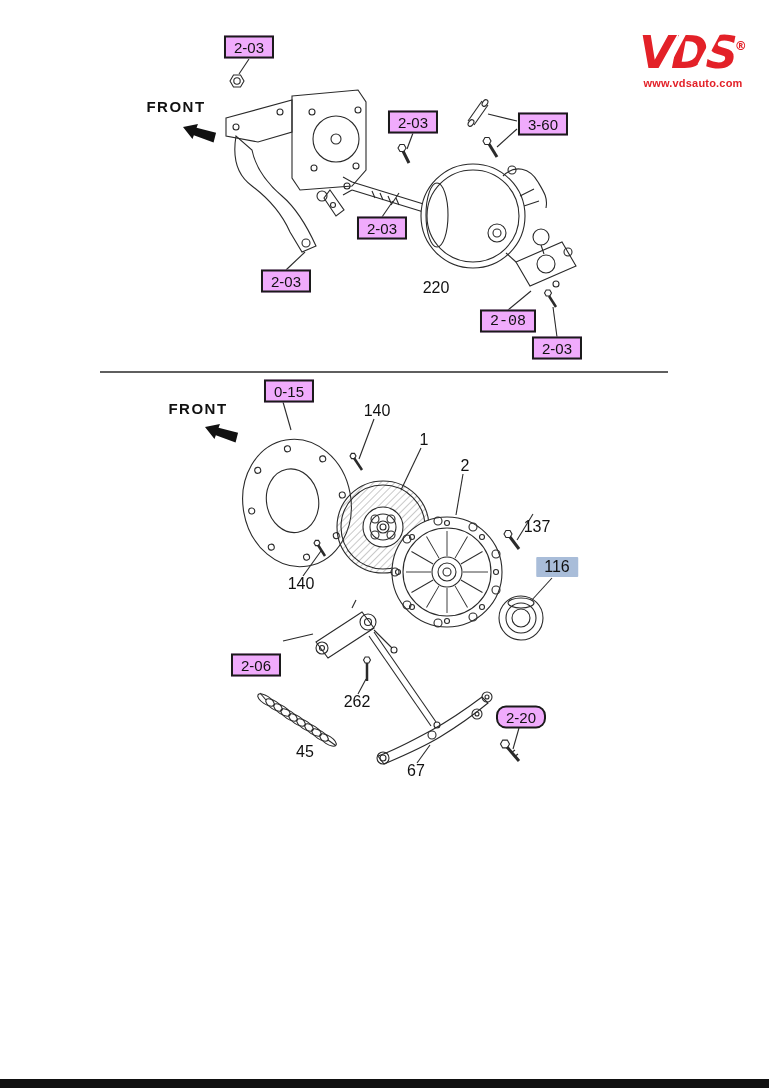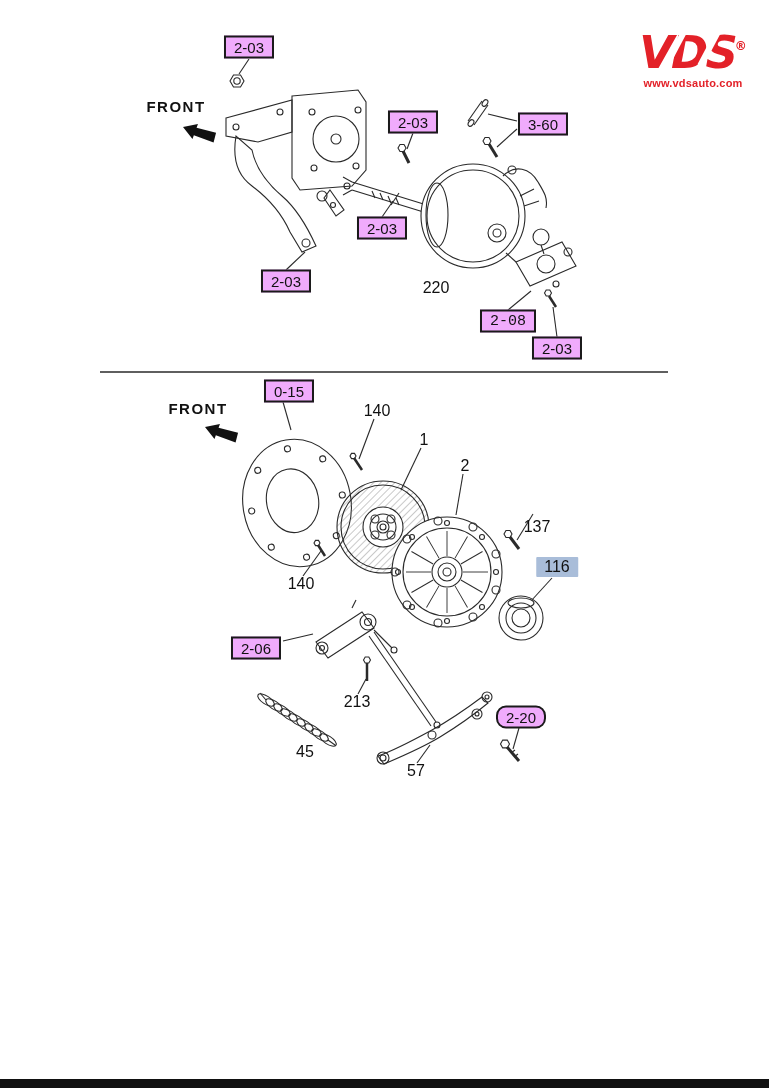--- a/index.html
+++ b/index.html
@@ -305,27 +305,27 @@
   <div class="callout" style="left:382px;top:228px;">2-03</div>
   <div class="callout" style="left:286px;top:281px;">2-03</div>
   <div class="callout" style="left:508px;top:321px;font-family:Liberation Mono, monospace;">2-08</div>
   <div class="callout" style="left:557px;top:348px;">2-03</div>
 
   <div class="plabel" style="left:436px;top:288px;">220</div>
 
   <div class="front" style="left:198px;top:408px;">FRONT</div>
 
   <div class="callout" style="left:283px;top:391px;margin-left:6px;">0-15</div>
-  <div class="callout" style="left:256px;top:648px;">2-06</div>
+  <div class="callout" style="left:256px;top:665px;">2-06</div>
   <div class="callout" style="left:521px;top:717px;border-radius:10px;">2-20</div>
 
   <div class="plabel" style="left:377px;top:411px;">140</div>
   <div class="plabel" style="left:424px;top:440px;">1</div>
   <div class="plabel" style="left:465px;top:466px;">2</div>
   <div class="plabel" style="left:537px;top:527px;">137</div>
   <div class="plabel hl" style="left:557px;top:567px;">116</div>
   <div class="plabel" style="left:301px;top:584px;">140</div>
-  <div class="plabel" style="left:357px;top:702px;">213</div>
+  <div class="plabel" style="left:357px;top:702px;">262</div>
   <div class="plabel" style="left:305px;top:752px;">45</div>
-  <div class="plabel" style="left:416px;top:771px;">57</div>
+  <div class="plabel" style="left:416px;top:771px;">67</div>
 
   <div class="footer-bar"></div>
 </div>
 
 </body></html>

